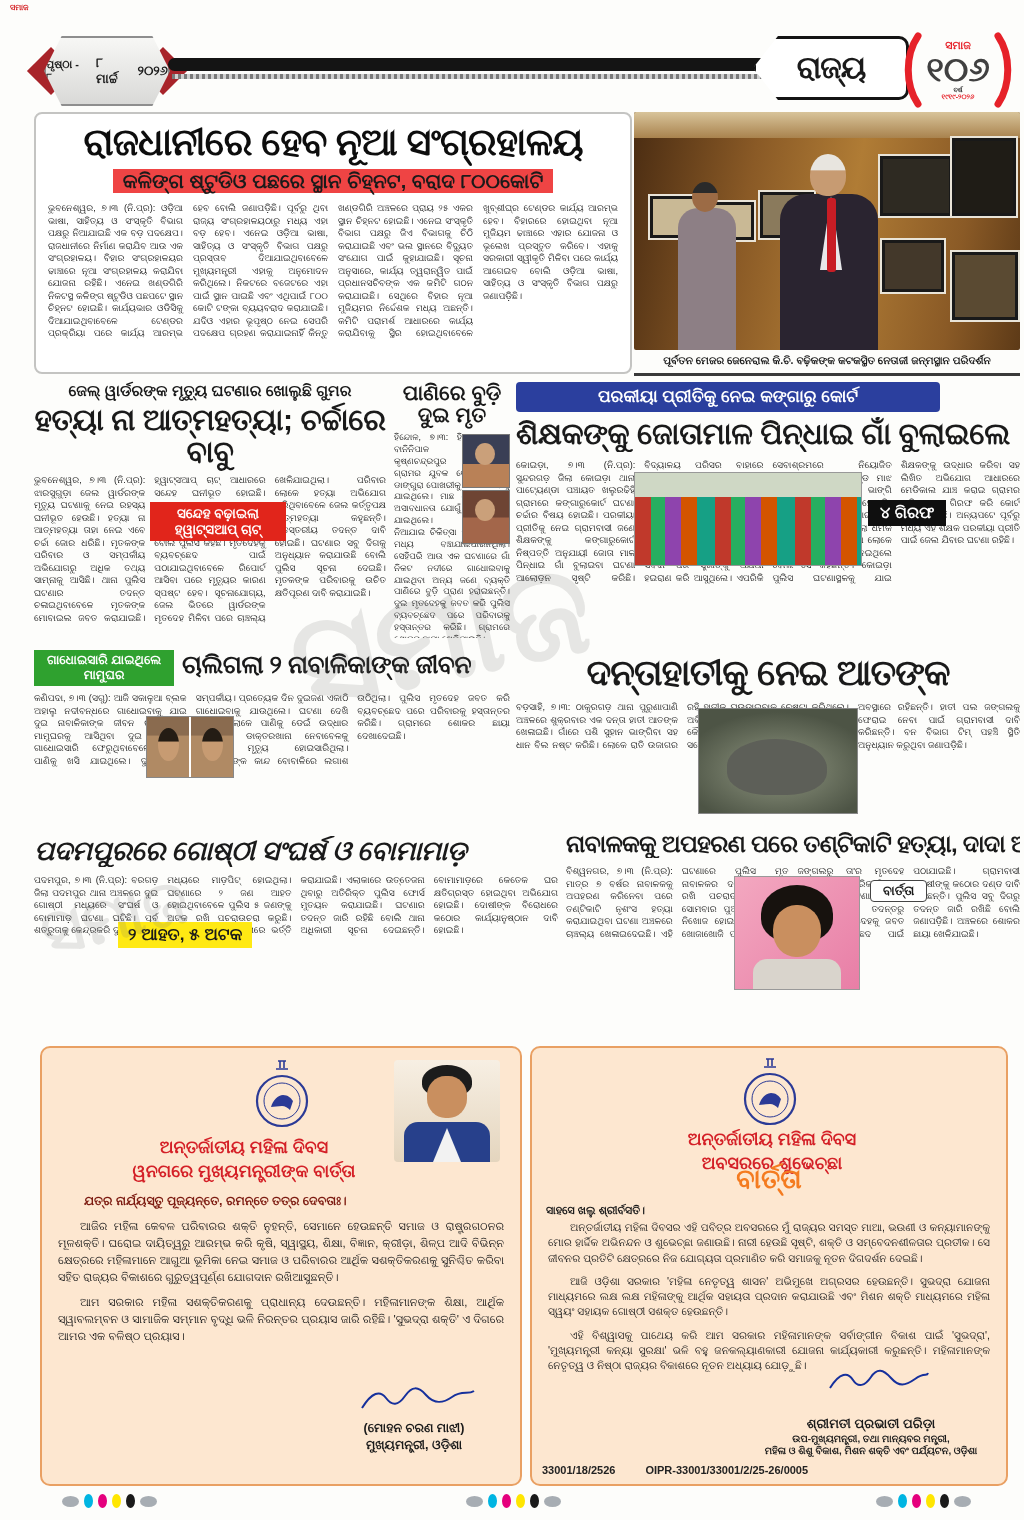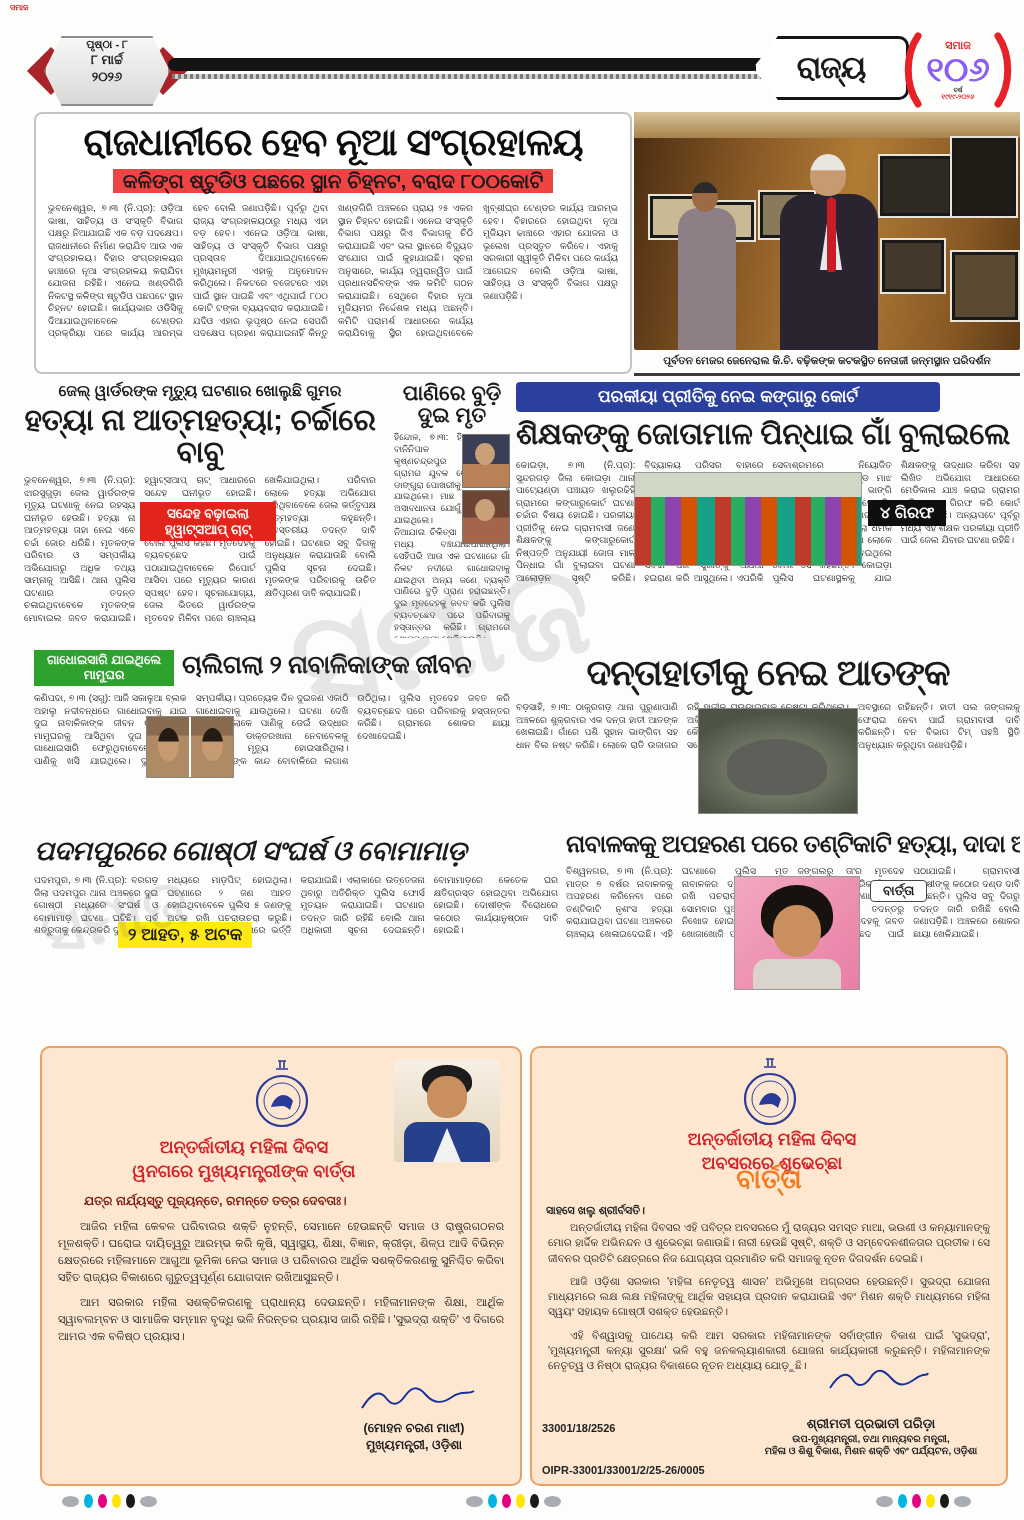--- a/index.html
+++ b/index.html
@@ -7,34 +7,34 @@
         font-family:"Liberation Sans","DejaVu Sans",sans-serif;color:#1a1a1a;}
   .abs{position:absolute;}
   .jt{text-align:justify;}
   
   .corner-mark{left:10px;top:3px;font-size:8px;color:#d42024;font-weight:700;}
   .hexwrap{left:44px;top:36px;width:126px;height:70px;}
   .hex-red{position:absolute;width:34px;height:34px;background:#a8242a;top:18px;transform:rotate(45deg);}
   .hex-red.l{left:-10px;} .hex-red.r{right:-10px;}
   .hex{position:absolute;inset:0;background:linear-gradient(#f7f7f5,#d9d9d7);border:2px solid #8e8e8e;
        clip-path:polygon(14% 0,86% 0,100% 50%,86% 100%,14% 100%,0 50%);
-       display:flex;flex-direction:column;align-items:center;justify-content:flex-start;gap:1px;z-index:2;}
+       display:flex;flex-direction:row;align-items:center;justify-content:flex-end;gap:13px;z-index:2;}
   .hex .l1{font-size:11px;font-weight:800;}
   .hex .l2{font-size:13px;font-weight:800;}
   .head-bar{left:168px;top:58px;width:600px;height:13px;background:#141414;border-radius:7px;}
   .head-bar-sub{left:172px;top:74px;width:592px;height:5px;
        background:repeating-linear-gradient(90deg,#7a7a7a 0 3px,#d0d0d0 3px 6px);}
   .section-tab{left:753px;top:36px;width:150px;height:58px;background:#ffffff;border:3px solid #141414;
        border-radius:10px;clip-path:polygon(16% 0,100% 0,100% 100%,16% 100%,0 50%);
        display:flex;align-items:center;justify-content:center;}
   .section-tab span{font-size:31px;font-weight:800;letter-spacing:-1px;}
   .logo{left:898px;top:30px;width:120px;height:80px;display:flex;flex-direction:column;
         align-items:center;justify-content:center;line-height:1;}
   .logo .nm{font-size:11px;color:#e62129;font-weight:800;}
-  .logo .num{font-size:34px;color:#8b5cf6;font-weight:800;margin:1px 4px;}
+  .logo .num{font-size:34px;color:#404040;font-weight:800;margin:1px 4px;}
   .logo .wd{font-size:6.5px;color:#333;font-weight:700;}
   .logo .yr{font-size:7px;color:#e62129;font-weight:700;}
   .logo svg{position:absolute;inset:0;width:100%;height:100%;}
   
   .top-story{left:34px;top:112px;width:598px;height:262px;border:2px solid #c4c4c2;border-radius:8px;
        background:#fff;padding:8px 12px;box-sizing:border-box;overflow:hidden;}
   .hl-main{font-size:38px;font-weight:800;text-align:center;line-height:1.08;letter-spacing:-1px;color:#0d0d0d;}
   .subhead-row{text-align:center;margin-top:7px;}
   .subhead-row span{background:#ef4444;font-size:20px;font-weight:800;padding:1px 10px;}
   .cols4{margin-top:9px;height:140px;column-count:4;column-gap:10px;font-size:9.3px;line-height:1.38;overflow:hidden;}
@@ -54,21 +54,21 @@
   .man2{position:absolute;left:44px;top:96px;width:58px;height:142px;border-radius:20px 20px 0 0;
        background:#8d7f85;}
   .man2-head{position:absolute;left:58px;top:70px;width:26px;height:30px;border-radius:50%;
        background:linear-gradient(#2a2a2a 35%,#9c6b45 37%);}
   .caption{height:19px;text-align:center;font-size:10.5px;font-weight:700;padding-top:4px;
        border-bottom:3px solid #3a3a3a;}
   
   .kick{text-align:center;font-size:15.5px;font-weight:800;}
   .bodytxt{font-size:9.2px;line-height:1.36;overflow:hidden;}
   
-  .art-babu{left:24px;top:382px;width:352px;height:264px;}
+  .art-babu{left:34px;top:382px;width:352px;height:264px;}
   .hl-babu{text-align:center;font-size:30px;font-weight:800;line-height:1.05;letter-spacing:-.5px;margin-top:4px;}
   .babu-cols{margin-top:7px;height:192px;column-count:3;column-gap:9px;}
   .badge-red{position:absolute;left:116px;top:120px;width:132px;background:#e1251b;color:#fff;
        font-weight:800;font-size:13.5px;text-align:center;padding:4px 2px;line-height:1.15;}
   
   .art-drown{left:394px;top:382px;width:116px;height:264px;}
   .hl-drown{text-align:center;font-size:21px;font-weight:800;line-height:1.05;}
   .drown-body{margin-top:6px;height:206px;font-size:8.8px;line-height:1.35;overflow:hidden;}
   .drown-ph{position:absolute;right:0;width:46px;height:52px;border:1px solid #777;}
   .dp1{top:52px;background:linear-gradient(#3a3f55 55%,#b98157 56%);}
@@ -145,21 +145,21 @@
   .adbody p{margin:0 0 8px;text-indent:22px;text-align:justify;}
   .script-word{position:absolute;left:0;right:0;top:116px;text-align:center;color:#f47b20;font-size:27px;font-weight:800;}
   .lead{position:absolute;left:14px;top:156px;font-size:11px;font-weight:800;}
   .sig-svg{position:absolute;}
   .sg-l{right:34px;bottom:66px;width:130px;height:34px;}
   .sg-r{right:64px;bottom:88px;width:120px;height:30px;}
   .signame{position:absolute;text-align:center;font-weight:800;}
   .sn-l{right:16px;bottom:30px;width:180px;font-size:12.5px;line-height:1.35;}
   .sn-r{right:10px;bottom:26px;width:250px;font-size:13px;line-height:1.3;}
   .sn-r .role{font-size:9.8px;}
-  .codes{position:absolute;left:10px;bottom:8px;display:flex;gap:30px;font-size:11px;font-weight:700;color:#222;flex-direction:column;}
+  .codes{position:absolute;left:10px;bottom:8px;display:flex;gap:30px;font-size:11px;font-weight:700;color:#222;}
   
   .dotgroup{position:absolute;top:1494px;display:flex;align-items:center;gap:5px;}
   .dg1{left:62px;} .dg2{left:466px;} .dg3{left:876px;}
   .dot{width:9px;height:14px;border-radius:50%;}
   .pill{width:17px;height:11px;border-radius:50%;background:#a7adb3;}
   .c{background:#00b5e2;} .m{background:#e5007d;} .y{background:#ffe600;} .k{background:#1a1a1a;}
 </style>
 </head>
 <body>
 

